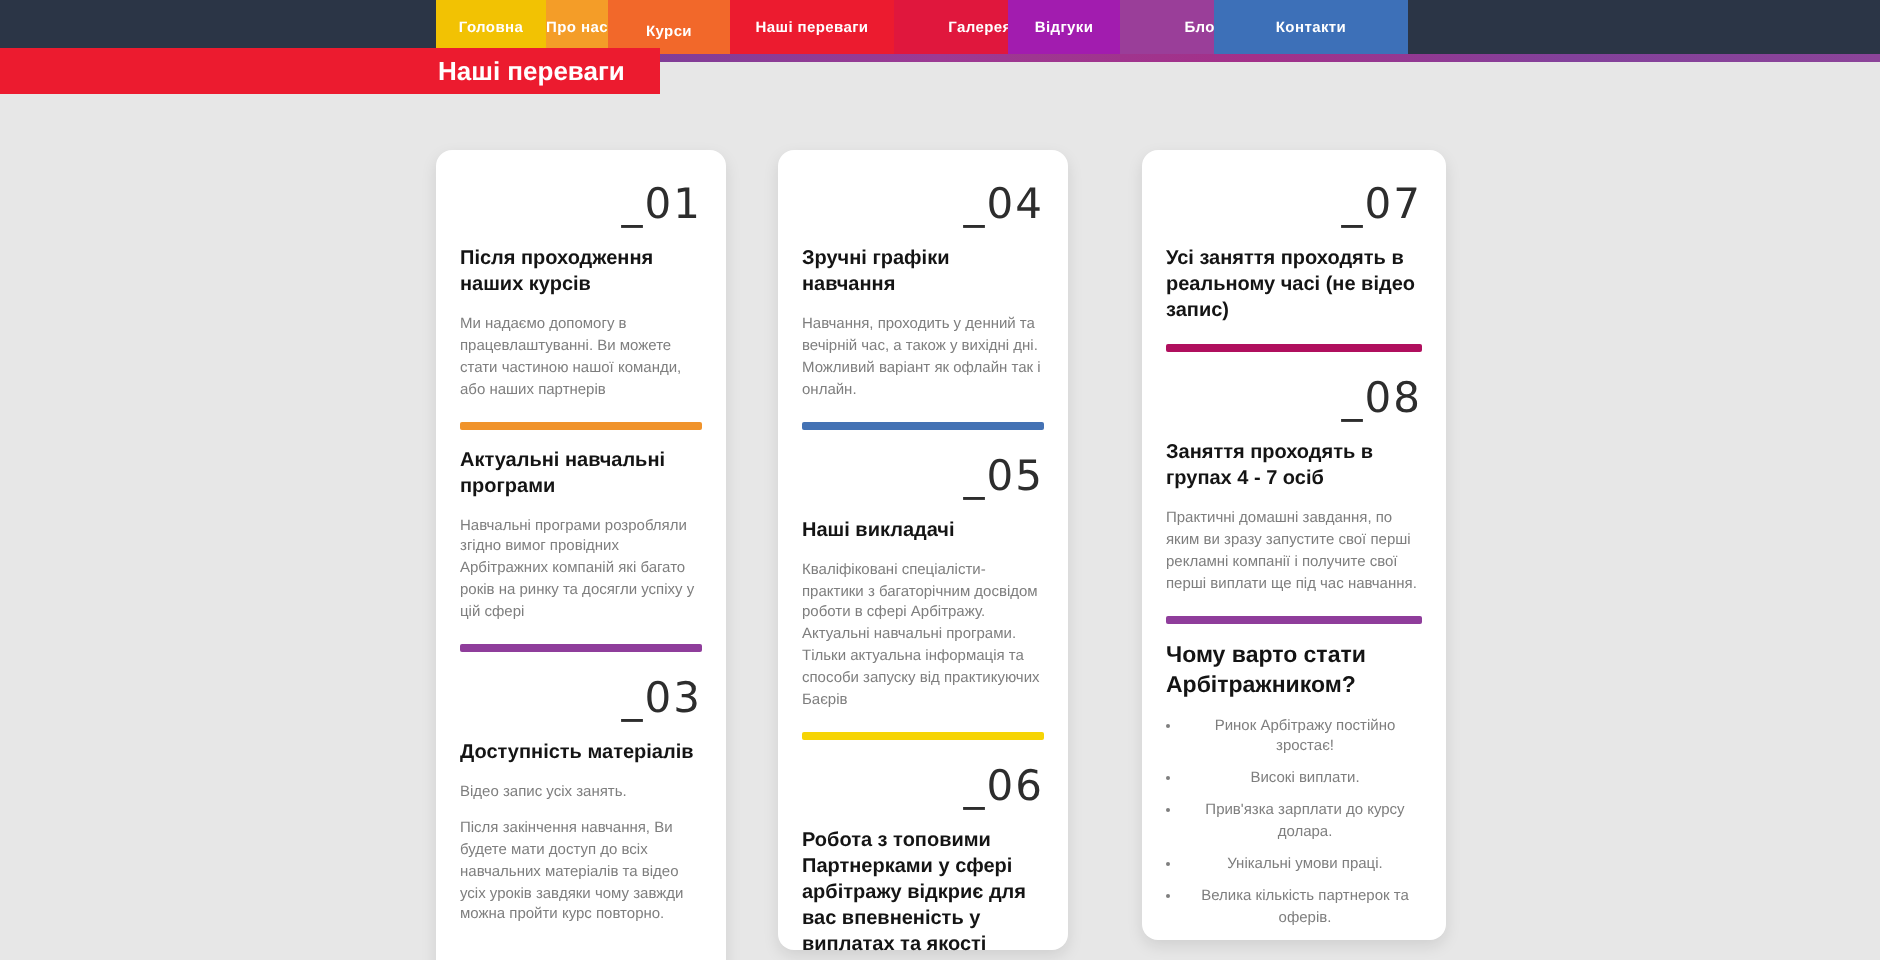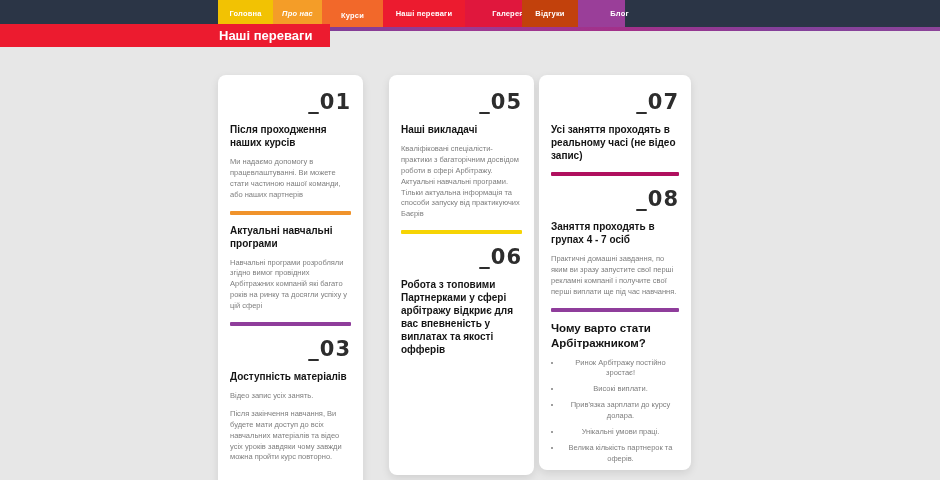--- a/index.html
+++ b/index.html
@@ -11,47 +11,47 @@
   }
   
   .navbar { position:absolute; top:0; left:0; width:940px; height:27px; background:#2b3546; z-index:1; }
   .tabs { position:absolute; left:218px; top:0; height:27px; display:flex; }
   .tab {
     color:#ffffff; font-size:7.5px; font-weight:bold; letter-spacing:.2px;
     display:flex; align-items:center; justify-content:center;
     box-sizing:border-box; height:27px; cursor:pointer; text-align:center;
   }
   .t0{width:55px;background:#f2c203;}
-  .t1{width:49px;background:#f49d28;font-style:italic;}
+  .t1{width:31px;background:#f49d28;}
   .t2{width:61px;background:#f2682a;height:31px;position:relative;z-index:4;}
   .t3{width:82px;background:#ec1b2f;}
   .t4{width:57px;background:#e0173d;padding-left:29px;}
-  .t5{width:56px;background:#c2410c;}
+  .t5{width:56px;background:#a21caf;}
   .t6{width:47px;background:#9a3e99;padding-left:36px;}
   .t7{width:97px;background:#3d70b8;}
   .strip {
     position:absolute; top:27px; left:0; width:940px; height:4px; z-index:2;
     background:linear-gradient(90deg,#8c4499,#a33089,#7d3e98,#9c3a93,#a33089,#83419b,#8c4499);
   }
   .page-badge {
     position:absolute; top:24px; left:0; width:330px; height:23px; z-index:3;
     background:#ec1b2f; color:#ffffff; font-weight:bold; font-size:13px;
     line-height:23px; padding-left:219px; box-sizing:border-box; white-space:nowrap;
   }
   
   .card {
     position:absolute; background:#ffffff; border-radius:8px;
     box-shadow:0 3px 8px rgba(0,0,0,.10);
     padding:4px 12px 12px; box-sizing:border-box;
   }
   .c1 { left:218px; top:75px; width:145px; height:420px; }
   .c2 { left:389px; top:75px; width:145px; height:400px; }
-  .c3 { left:539px; top:75px; width:152px; height:395px; }
+  .c3 { left:571px; top:75px; width:152px; height:395px; }
   .num {
-    text-align:right; font-size:21px; font-weight:700; color:#2d2d2d;
+    text-align:right; font-size:21px; font-weight:400; color:#2d2d2d;
     margin-top:12px; line-height:1.1; letter-spacing:1px;
     font-family:"DejaVu Sans",sans-serif;
   }
   .sec-title { font-size:10px; font-weight:bold; color:#141414; line-height:1.3; margin-top:9px; }
   .sec-title.lg { font-size:11.5px; }
   .sec-body { font-size:7.5px; color:#7e7e7e; line-height:1.45; margin-top:8px; }
   .sec-body p { margin:0 0 7px; }
   .sec-body p:last-child { margin-bottom:0; }
   .bar { height:4px; margin-top:10px; border-radius:1px; }
   .bar.orange{background:#f0932b;}
@@ -67,20 +67,21 @@
 
 <div class="navbar">
   <div class="tabs">
     <div class="tab t0">Головна</div>
     <div class="tab t1">Про нас</div>
     <div class="tab t2">Курси</div>
     <div class="tab t3">Наші переваги</div>
     <div class="tab t4">Галерея</div>
     <div class="tab t5">Відгуки</div>
     <div class="tab t6">Блог</div>
+    <div class="tab t7">Контакти</div>
   </div>
 </div>
 <div class="strip"></div>
 <div class="page-badge">Наші переваги</div>
 
 <div class="card c1">
   <div>
     <div class="num">_01</div>
     <div class="sec-title">Після проходження наших курсів</div>
     <div class="sec-body">Ми надаємо допомогу в працевлаштуванні. Ви можете стати частиною нашої команди, або наших партнерів</div>
@@ -96,20 +97,26 @@
     <div class="sec-title">Доступність матеріалів</div>
     <div class="sec-body">
       <p>Відео запис усіх занять.</p>
       <p>Після закінчення навчання, Ви будете мати доступ до всіх навчальних матеріалів та відео усіх уроків завдяки чому завжди можна пройти курс повторно.</p>
 
     </div>
   </div>
 </div>
 
 <div class="card c2">
+  <div>
+    <div class="num">_04</div>
+    <div class="sec-title">Зручні графіки навчання</div>
+    <div class="sec-body">Навчання, проходить у денний та вечірній час, а також у вихідні дні. Можливий варіант як офлайн так і онлайн.</div>
+    <div class="bar blue"></div>
+  </div>
   <div>
     <div class="num">_05</div>
     <div class="sec-title">Наші викладачі</div>
     <div class="sec-body">Кваліфіковані спеціалісти-практики з багаторічним досвідом роботи в сфері Арбітражу. Актуальні навчальні програми. Тільки актуальна інформація та способи запуску від практикуючих Баєрів</div>
     <div class="bar yellow"></div>
   </div>
   <div>
     <div class="num">_06</div>
     <div class="sec-title">Робота з топовими Партнерками у сфері арбітражу відкриє для вас впевненість у виплатах та якості офферів</div>
   </div>

